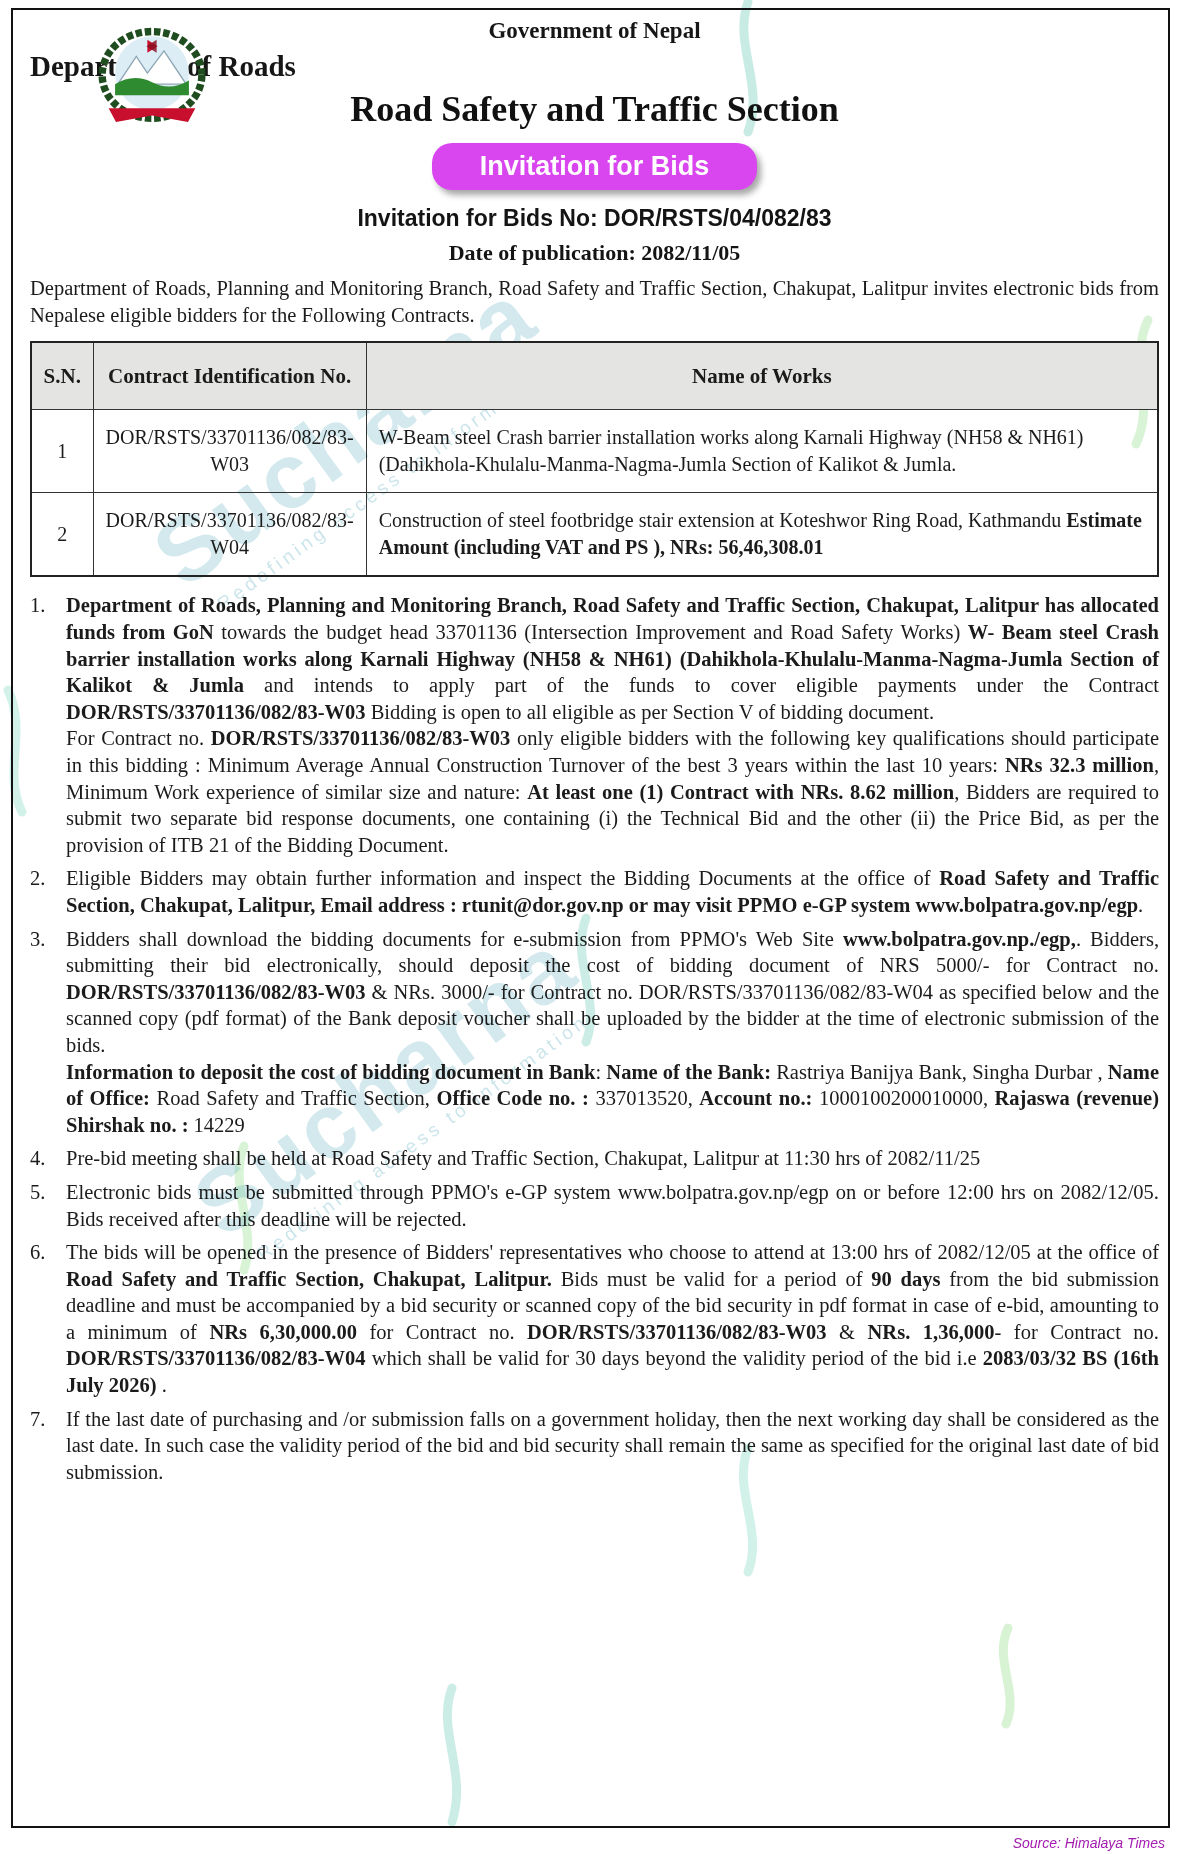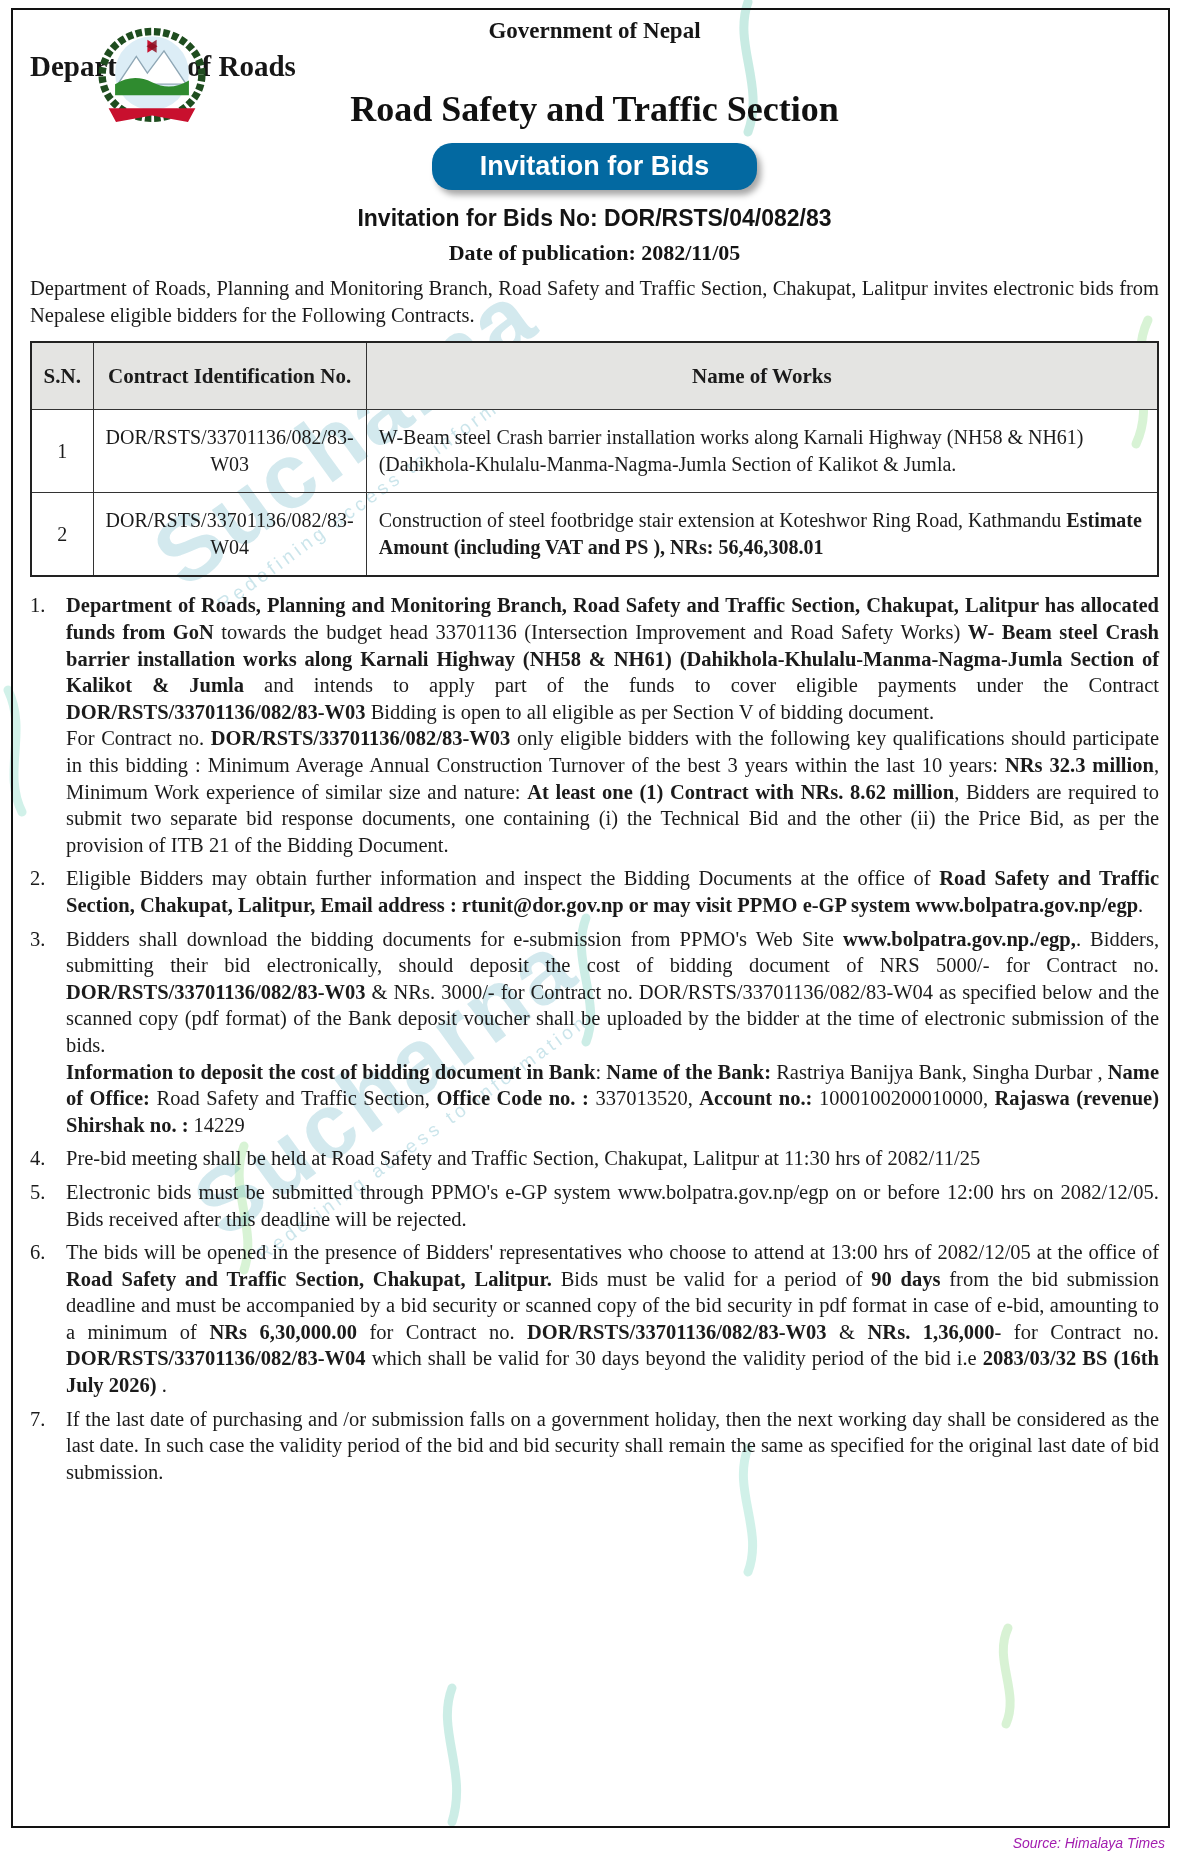--- a/index.html
+++ b/index.html
@@ -15,21 +15,21 @@
   .wm1 { left:130px; top:380px; }
   .wm2 { left:170px; top:1030px; }
   .frame { position:absolute; left:11px; top:8px; right:11px; bottom:26px; border:2.5px solid #121212; z-index:3; pointer-events:none; }
   .content { position:absolute; left:30px; right:22px; top:18px; z-index:2; }
   .emblem { position:absolute; left:62px; top:8px; width:120px; height:108px; }
   .h-gov  { text-align:center; font-weight:700; font-size:23px; color:#161616; }
   .h-dept { font-weight:700; font-size:29px; margin-top:6px; color:#161616; }
   .h-sec  { text-align:center; font-weight:700; font-size:36px; margin-top:5px; color:#111; }
   .banner-wrap { text-align:center; }
   .banner {
-    display:inline-block; background:#0369a1; color:#ffffff;
+    display:inline-block; background:#d946ef; color:#ffffff;
     font-family:"Liberation Sans", sans-serif; font-weight:700; font-size:27px;
     padding:8px 48px; border-radius:20px; margin-top:13px;
     box-shadow:4px 5px 6px rgba(0,0,0,0.35);
   }
   .bidno { margin-top:15px; text-align:center; font-family:"Liberation Sans", sans-serif; font-weight:700; font-size:23px; color:#141414; }
   .pubdate { margin-top:8px; text-align:center; font-weight:700; font-size:22px; color:#141414; }
   .intro { margin-top:9px; font-size:20.5px; line-height:1.32; text-align:justify; }
   table.bids { width:100%; border-collapse:collapse; margin-top:12px; border:2px solid #222; }
   .bids th, .bids td { border:1.5px solid #333; }
   .bids th { background:#e4e4e2; font-size:21px; font-weight:700; padding:19px 8px; }

